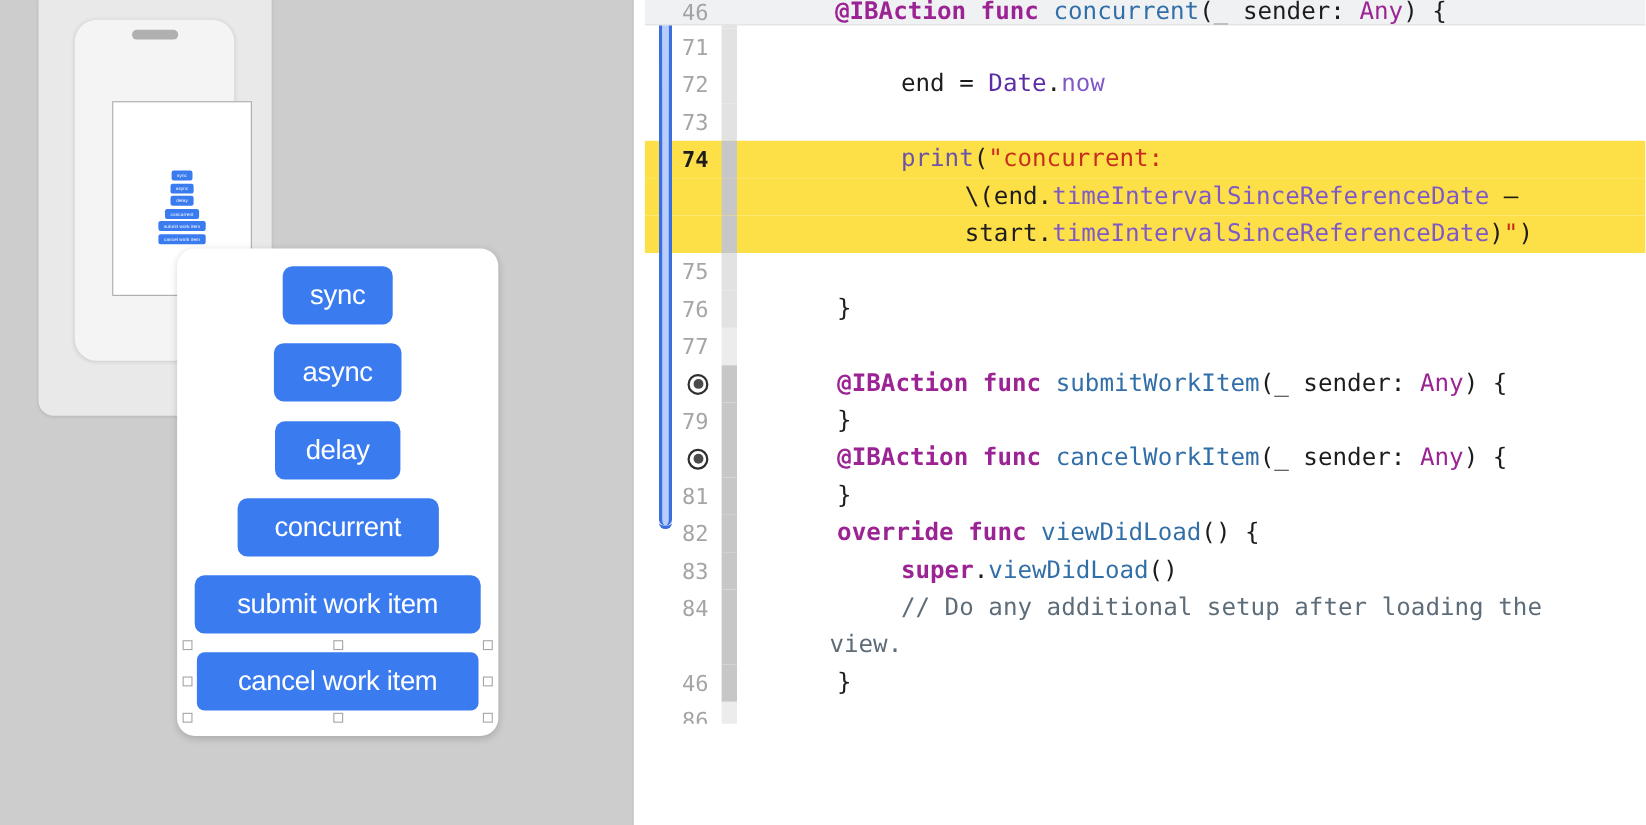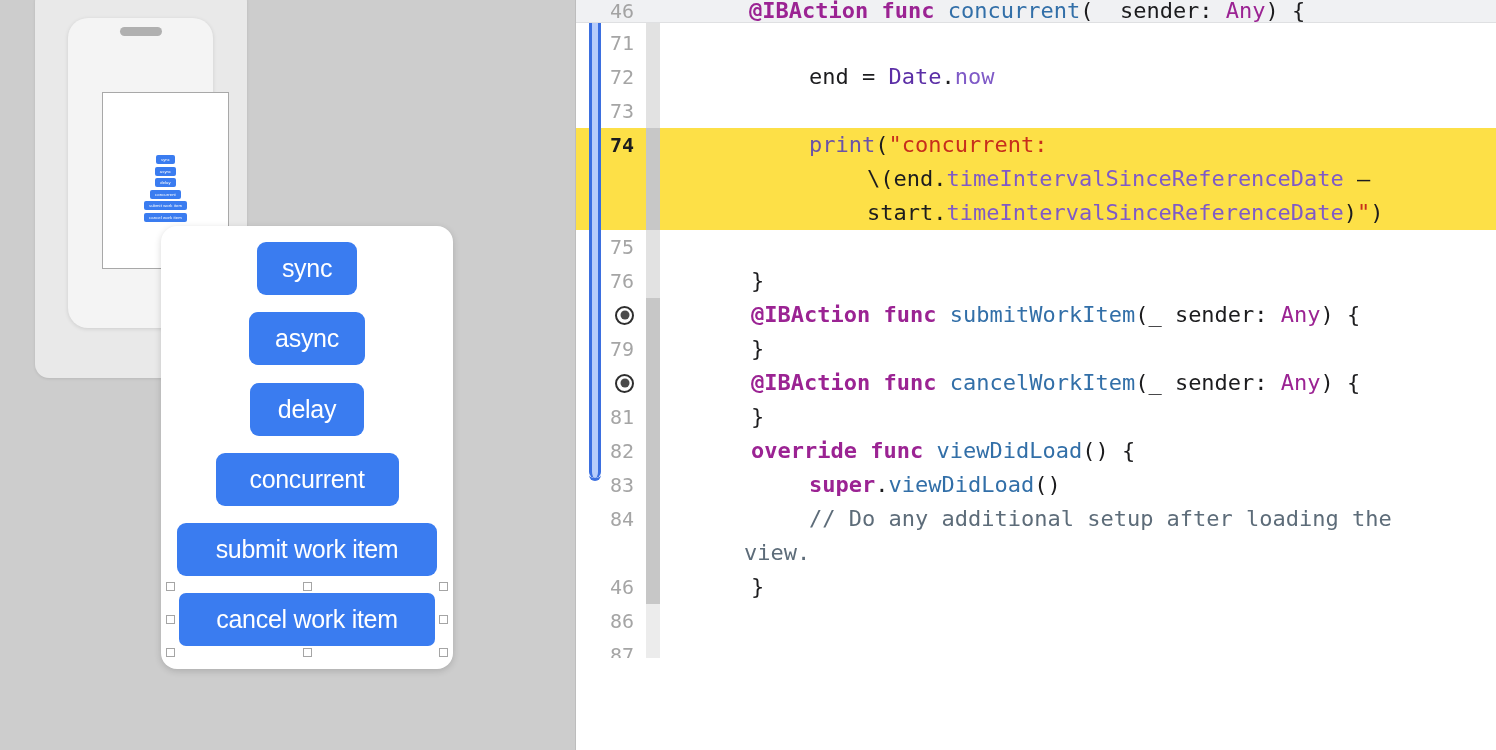--- a/index.html
+++ b/index.html
@@ -148,20 +148,21 @@
   .sel-handle.bc { left: 50%; margin-left: -4.5px; bottom: -11px; }
   .sel-handle.br { right: -13px; bottom: -11px; }
 
   
   .editor {
     position: relative;
     flex: 1 1 auto;
     height: 658px;
     background: #ffffff;
     overflow: hidden;
+    margin-left: 10px;
   }
 
   
   .sticky-header {
     position: absolute;
     left: 0; top: 0; right: 0;
     height: 22px;
     background: #f0f1f3;
     border-bottom: 1px solid #dfe0e2;
     z-index: 6;
@@ -388,20 +389,25 @@
           <div class="gutter">75</div>
           <div class="fold-ribbon light"></div>
           <div class="code" style="padding-left: 33px;"></div>
         </div>
         <div class="row">
           <div class="gutter">76</div>
           <div class="fold-ribbon light"></div>
           <div class="code" style="padding-left: 91px;"><span class="t-plain">}</span></div>
         </div>
         <div class="row">
+          <div class="gutter">77</div>
+          <div class="fold-ribbon lighter"></div>
+          <div class="code" style="padding-left: 33px;"></div>
+        </div>
+        <div class="row">
           <div class="gutter has-icon">
             <span class="conn-icon"></span>
           </div>
           <div class="fold-ribbon "></div>
           <div class="code" style="padding-left: 91px;"><span class="t-attr">@IBAction</span><span class="t-plain"> </span><span class="t-kw">func</span><span class="t-plain"> </span><span class="t-fn">submitWorkItem</span><span class="t-plain">(</span><span class="t-plain">_ sender: </span><span class="t-type">Any</span><span class="t-plain">) {</span></div>
         </div>
         <div class="row">
           <div class="gutter">79</div>
           <div class="fold-ribbon "></div>
           <div class="code" style="padding-left: 91px;"><span class="t-plain">}</span></div>

